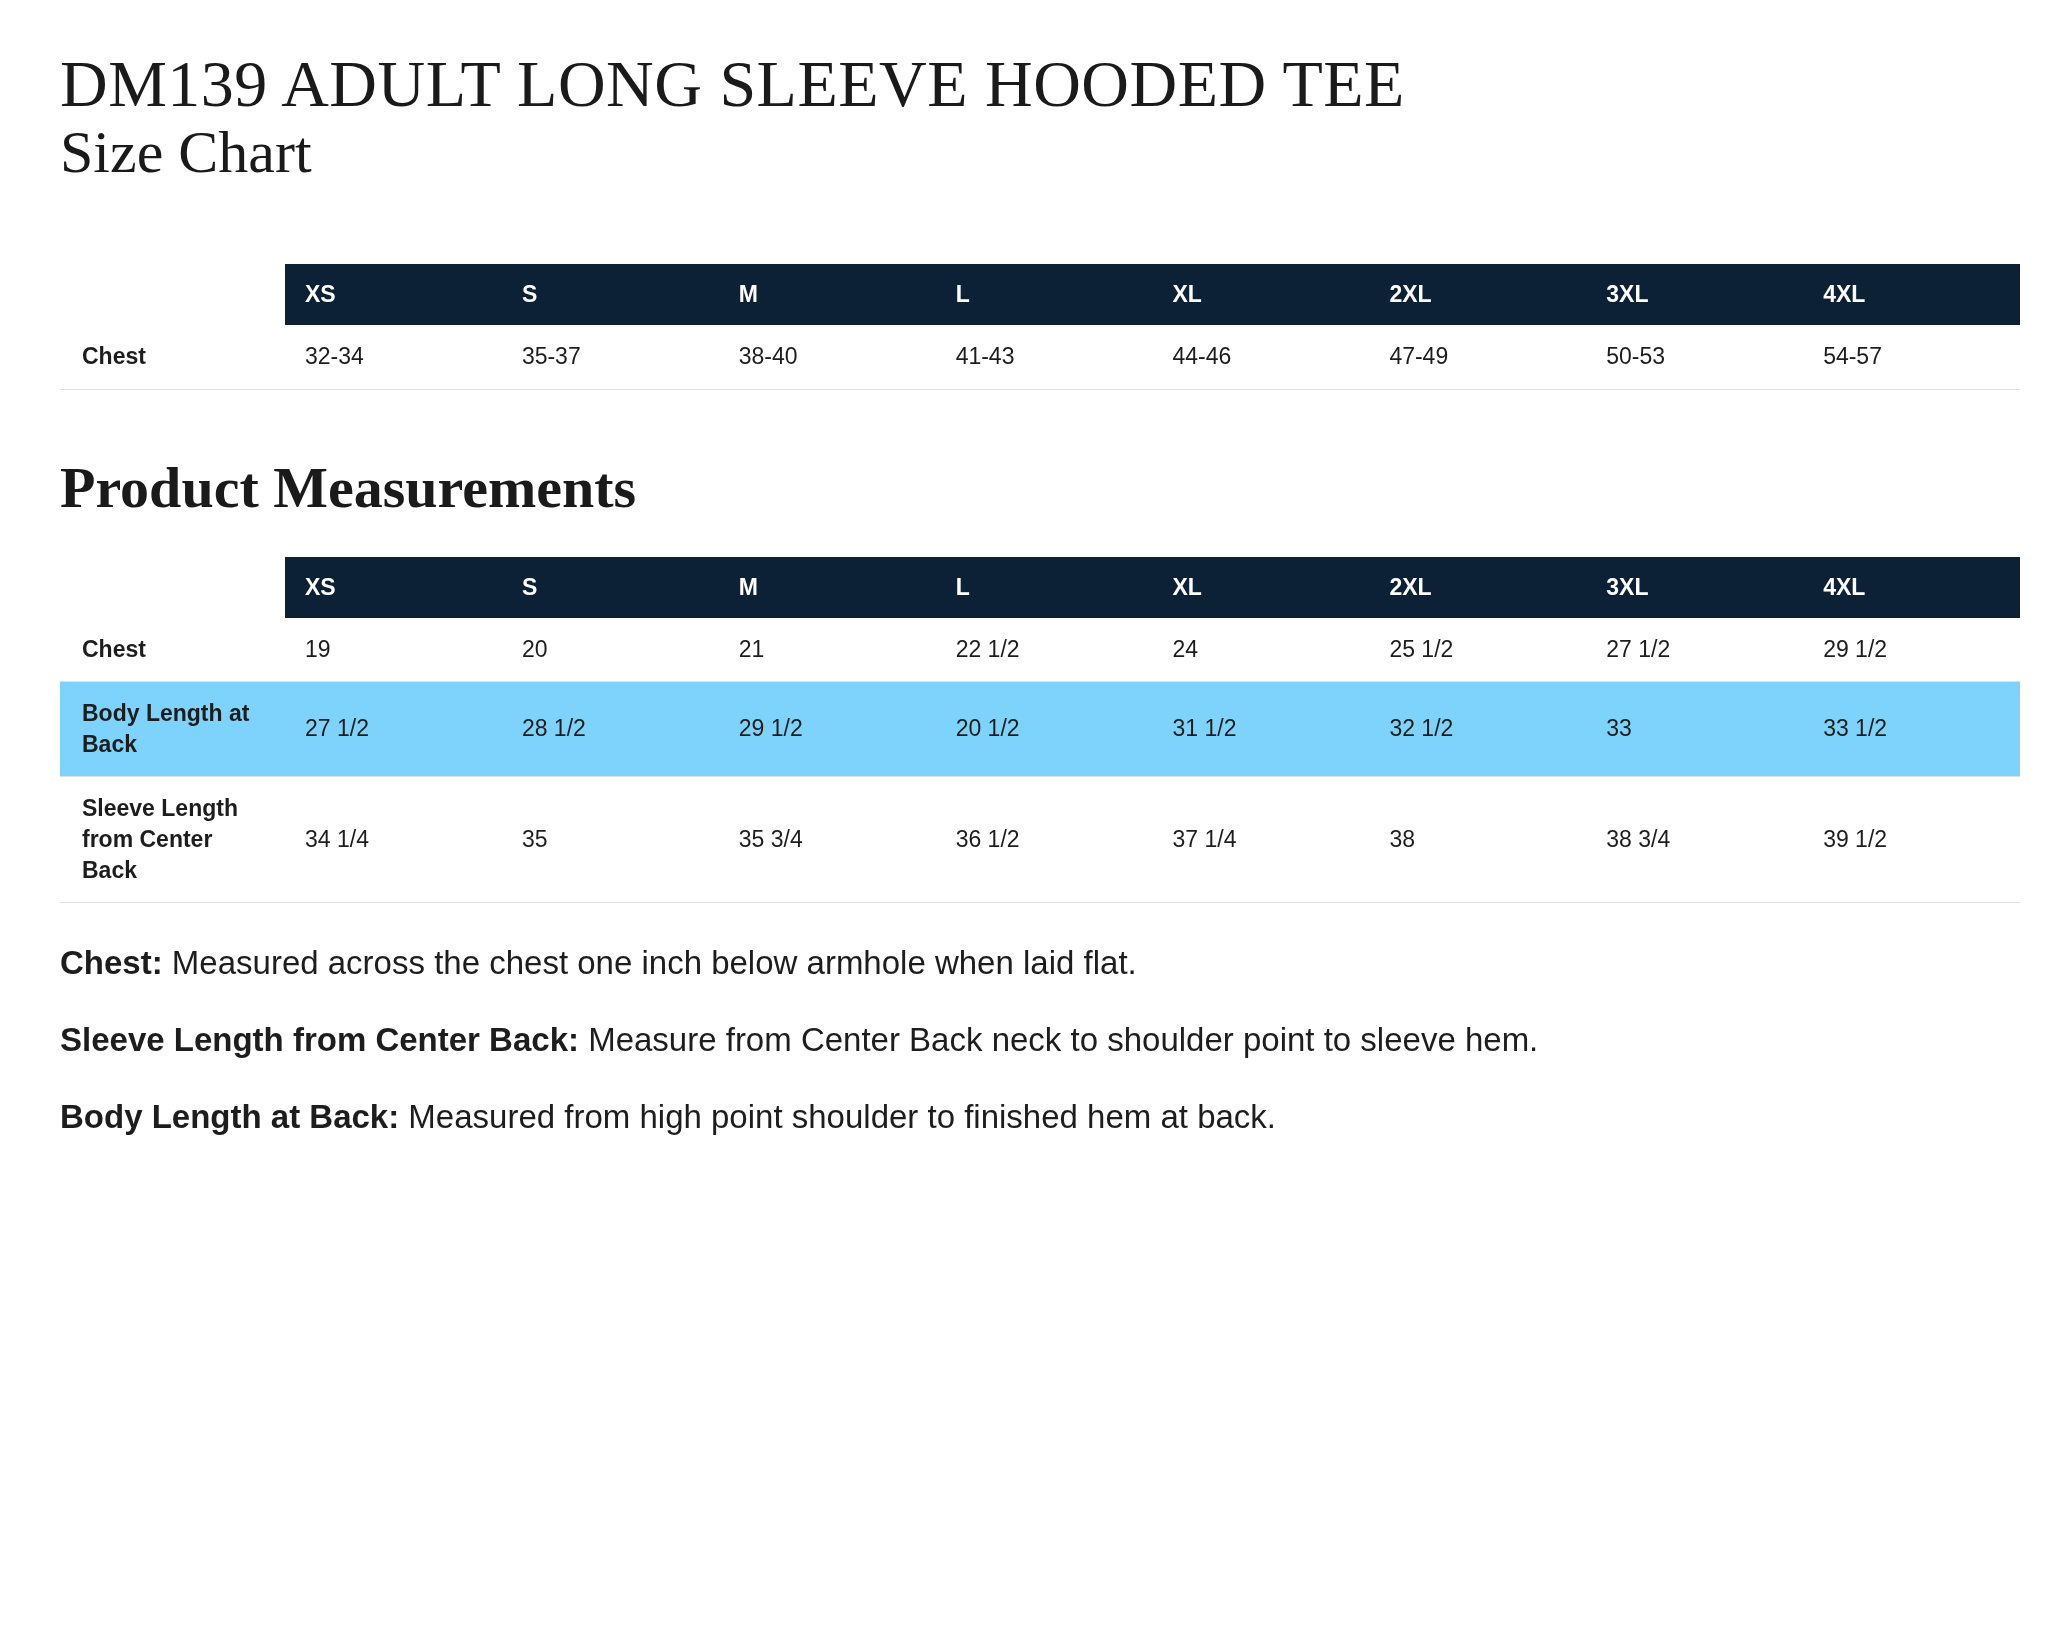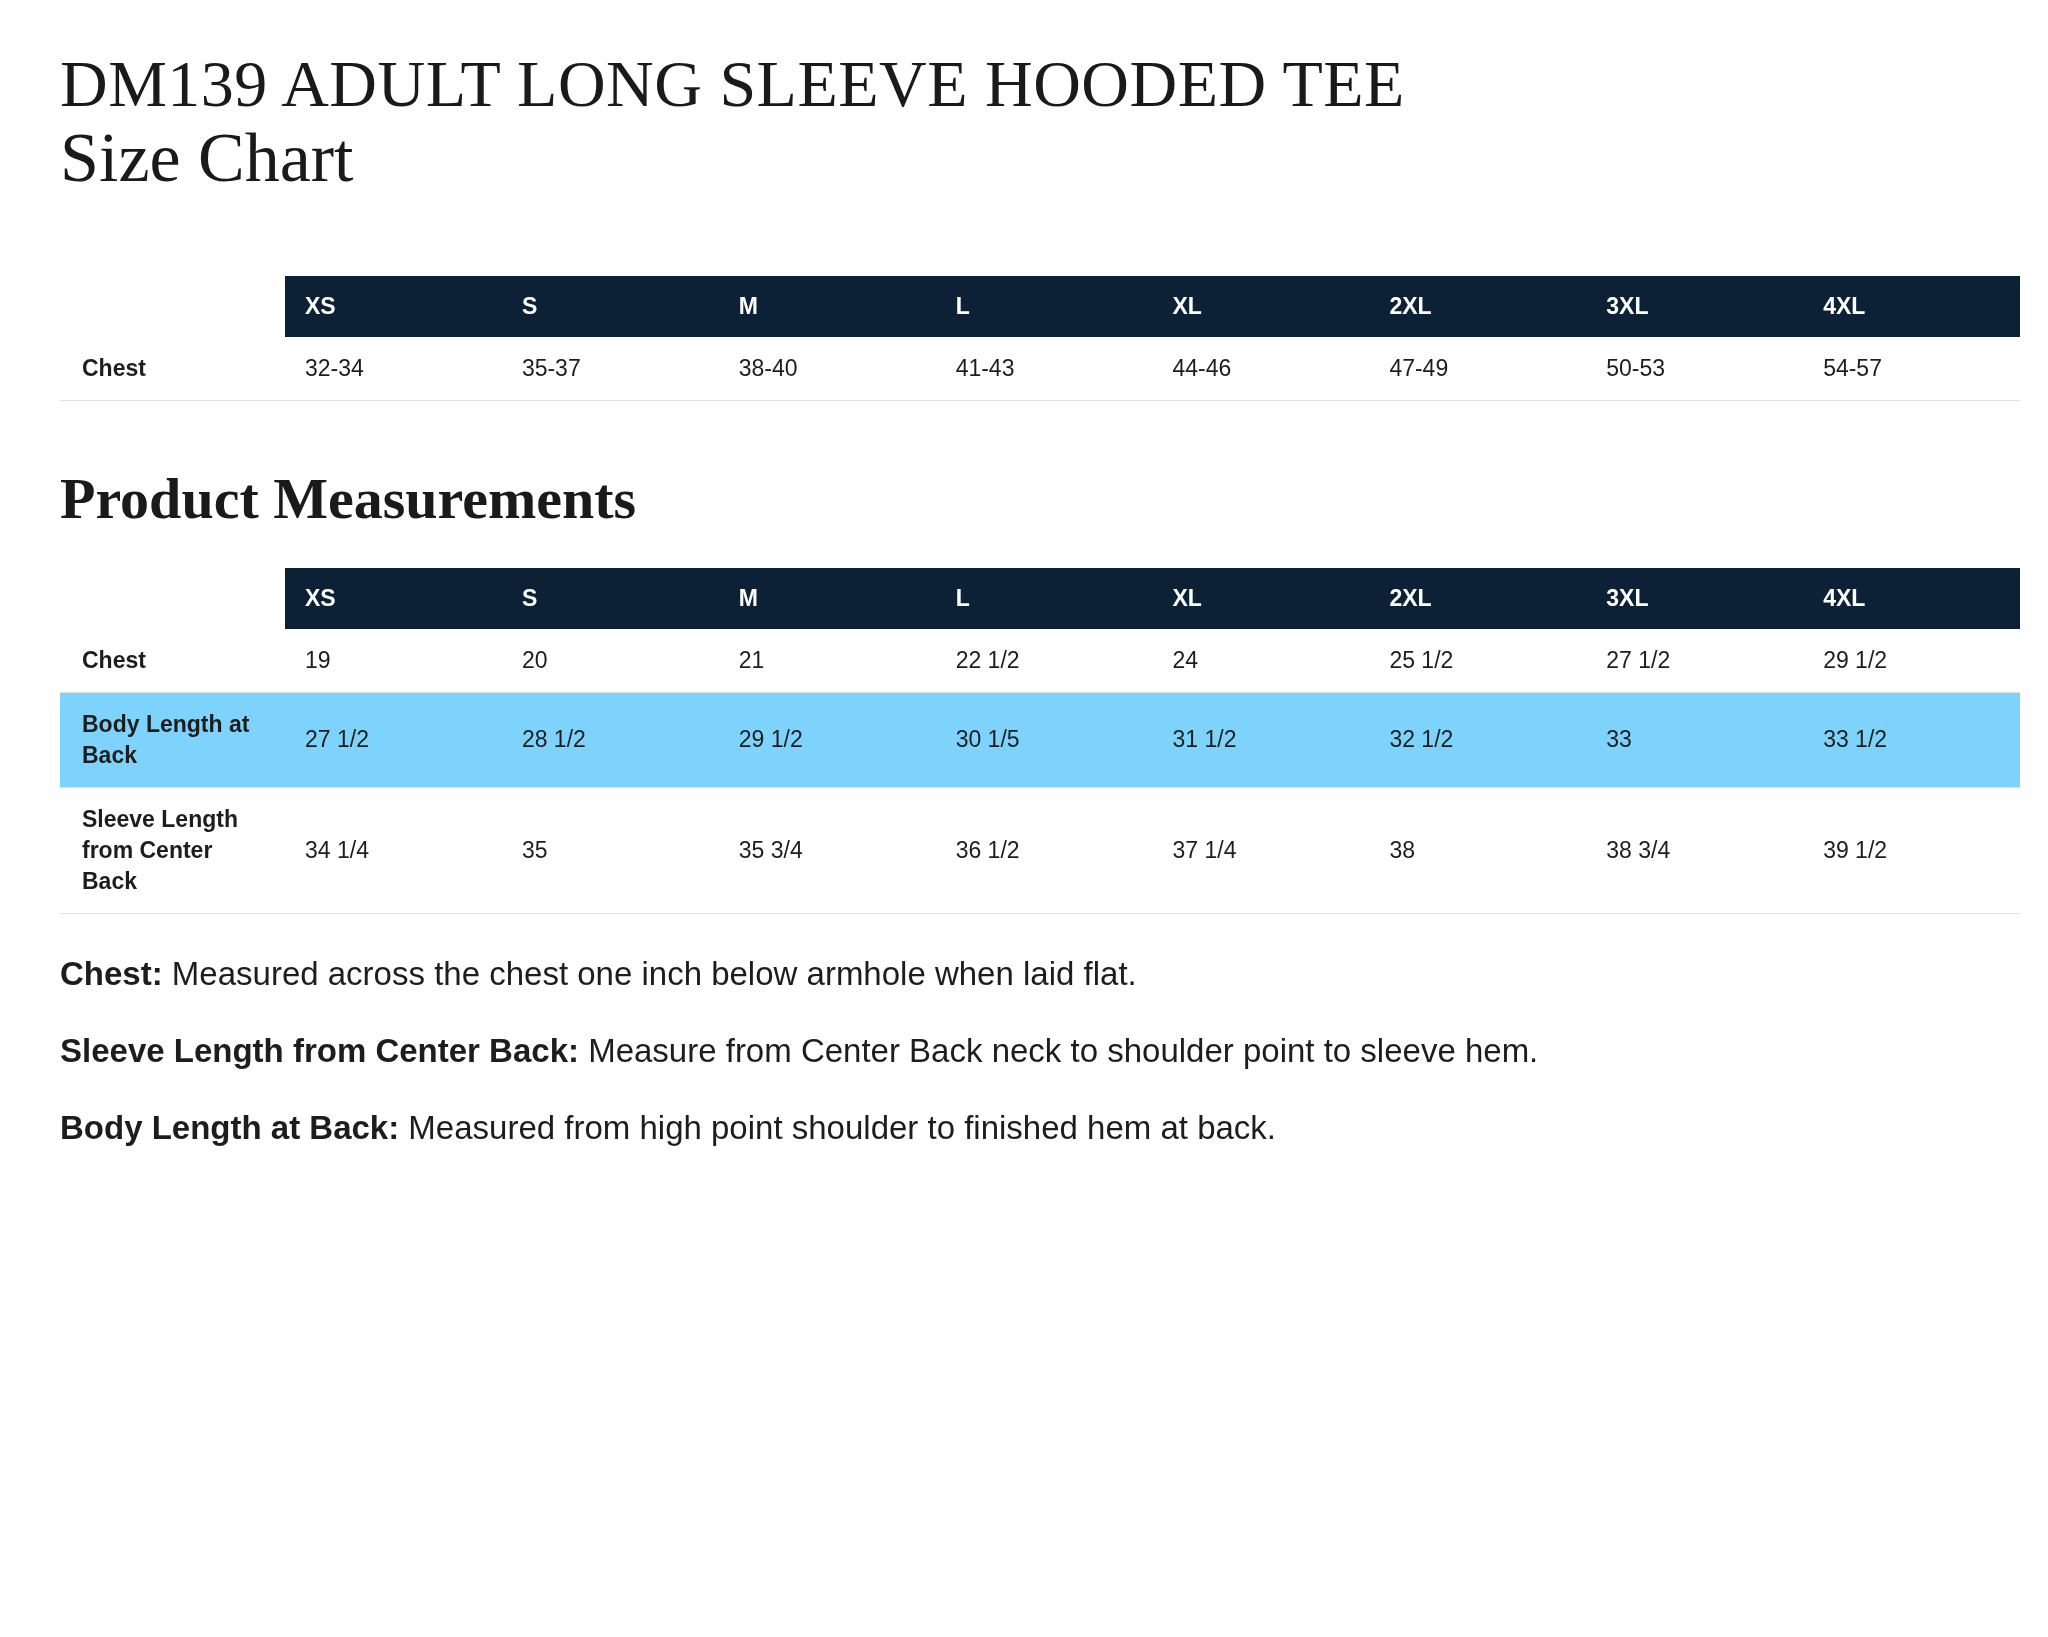--- a/index.html
+++ b/index.html
@@ -22,21 +22,21 @@
     font-family: "Liberation Serif", serif;
     font-size: 66px;
     line-height: 1.08;
     font-weight: 400;
     letter-spacing: 0.5px;
     color: #1a1a1a;
     margin: 0;
   }
   .doc-subtitle {
     font-family: "Liberation Serif", serif;
-    font-size: 70px;
+    font-size: 60px;
     line-height: 1.12;
     font-weight: 400;
     color: #1a1a1a;
     margin: 0 0 10px 0;
   }
   .section-title {
     font-family: "Liberation Serif", serif;
     font-size: 58px;
     font-weight: 700;
     color: #1a1a1a;
@@ -183,21 +183,21 @@
         <td>24</td>
         <td>25 1/2</td>
         <td>27 1/2</td>
         <td>29 1/2</td>
       </tr>
       <tr class="shaded">
         <th class="label-narrow">Body Length at Back</th>
         <td>27 1/2</td>
         <td>28 1/2</td>
         <td>29 1/2</td>
-        <td>30 1/5</td>
+        <td>20 1/2</td>
         <td>31 1/2</td>
         <td>32 1/2</td>
         <td>33</td>
         <td>33 1/2</td>
       </tr>
       <tr>
         <th class="label-narrow">Sleeve Length from Center Back</th>
         <td>34 1/4</td>
         <td>35</td>
         <td>35 3/4</td>

